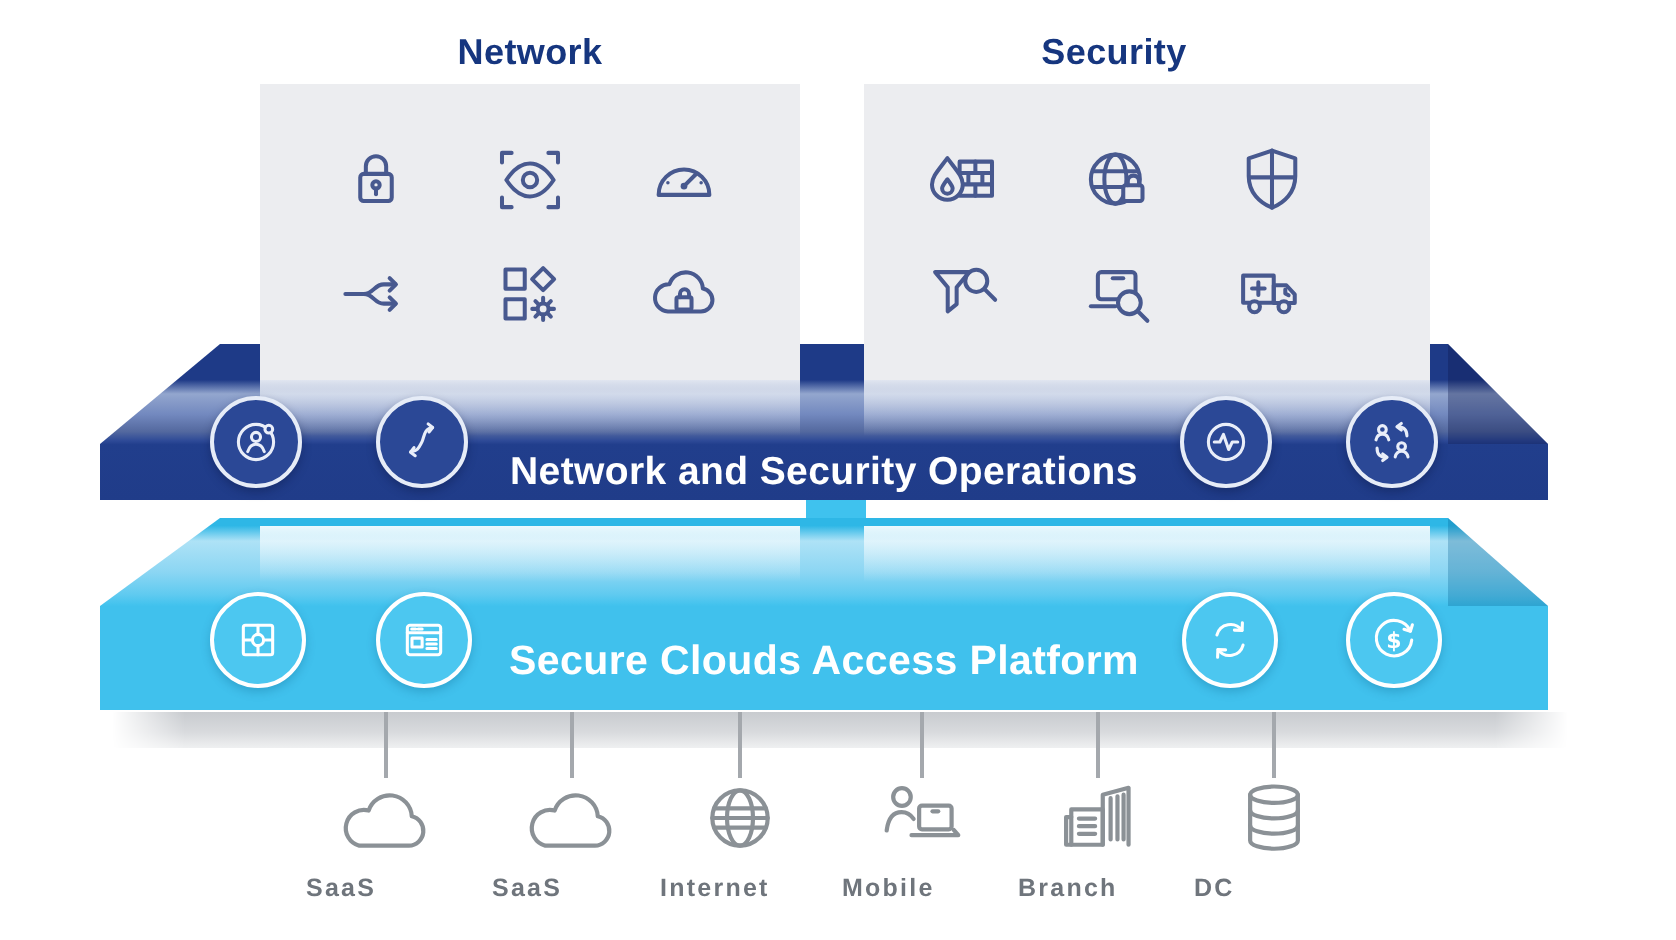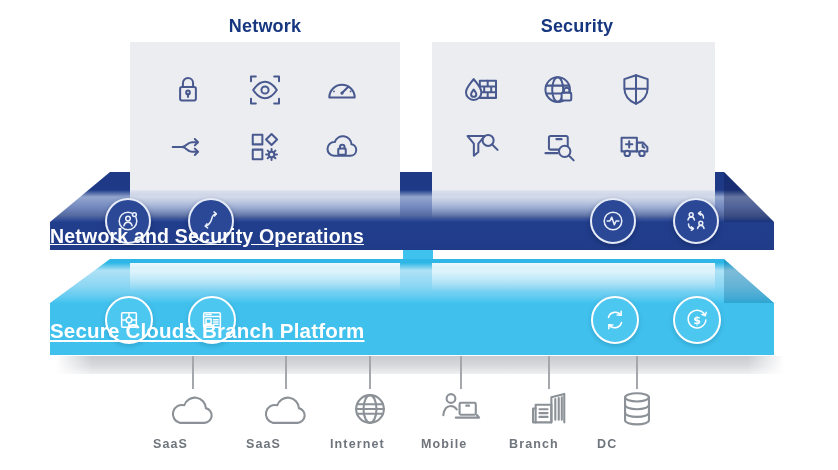--- a/index.html
+++ b/index.html
@@ -18,21 +18,21 @@
     background:linear-gradient(180deg,#1e3a87 0%,#1e3a87 23%,#93a6ce 32%,#7389bf 45%,#54699f 56%,#2e4a97 62%,#213e8c 64.5%,#203c89 100%);}
   .slab-dark-shade{left:50px;top:172px;width:724px;height:78px;
     clip-path:polygon(674px 0,724px 50px,674px 50px);background:rgba(13,25,77,.35);}
   .slab-cyan{left:50px;top:259px;width:724px;height:96px;
     clip-path:polygon(60px 0,674px 0,724px 44px,724px 96px,0 96px,0 44px);
     background:linear-gradient(180deg,#2eb7e6 0%,#2eb7e6 4%,#aee2f6 12%,#8cd6f3 28%,#5fcaf0 40%,#44c3ee 45%,#40c1ed 46%,#40c1ed 100%);}
   .slab-cyan-shade{left:50px;top:259px;width:724px;height:96px;
     clip-path:polygon(674px 0,724px 44px,674px 44px);background:rgba(0,90,140,.28);}
   .refl-dark{background:linear-gradient(180deg,rgba(235,239,246,.95),rgba(235,239,246,0));height:28px;top:190px;}
   .refl-cyan{background:linear-gradient(180deg,rgba(243,251,254,.97),rgba(243,251,254,0));height:28px;top:263px;}
-  .layer-label{left:50px;width:724px;color:#ffffff;font-weight:bold;letter-spacing:.2px;text-decoration:underline;}
+  .layer-label{left:50px;width:724px;text-align:center;color:#ffffff;font-weight:bold;letter-spacing:.2px;}
   .ops-label{top:223px;height:27px;line-height:27px;font-size:19.5px;}
   .platform-label{top:316px;height:29px;line-height:29px;font-size:20.5px;}
   .badge{border-radius:50%;display:flex;align-items:center;justify-content:center;box-sizing:border-box;}
   .badge svg{width:32px;height:32px;display:block;}
   .badge-ops{width:46px;height:46px;color:#e9eef9;background:#2b4896;border:2px solid #e6ecf7;
     box-shadow:0 2px 5px rgba(10,20,60,.35);--bb:#2b4896;}
   .badge-plat{width:48px;height:48px;color:#ffffff;background:#4cc7f0;border:2px solid #ffffff;
     box-shadow:0 2px 5px rgba(0,80,120,.25);--bb:#4cc7f0;}
   .connector{left:403px;top:250px;width:30px;height:14px;background:#3fc2ee;}
   .ground-shadow{left:56px;top:356px;width:728px;height:18px;border-radius:2px;
@@ -43,21 +43,21 @@
   .endpoint{top:388px;width:80px;text-align:left;}
   .endpoint .icon-slot{width:54px;height:42px;margin:0 auto;color:#8b9196;}
   .endpoint-label{margin-top:7px;font-size:12.5px;font-weight:600;letter-spacing:.09em;color:#6f757c;}
 </style>
 </head>
 <body>
 
 <div class="stage">
 
   <div class="abs col-title" style="left:130px;top:14px;width:270px;">Network</div>
-  <div class="abs col-title" style="left:452px;top:14px;width:250px;">Security</div>
+  <div class="abs col-title" style="left:432px;top:14px;width:250px;">Security</div>
 
   <div class="abs slab-dark slab-face"></div>
   <div class="abs slab-dark-shade slab-shade"></div>
 
   <div class="abs panel" style="left:130px;top:42px;width:270px;height:148px;">
     <div class="prow">
       <div class="icon-slot">
           <svg viewBox="0 0 48 48" fill="none" stroke="currentColor" stroke-width="2.3" stroke-linecap="round" stroke-linejoin="round">
             <rect x="15" y="20.5" width="18" height="15.5" rx="2"></rect>
             <path d="M18.2 20.5v-4.3a5.8 5.8 0 0 1 11.6 0v4.3"></path>
@@ -251,21 +251,21 @@
   </div>
   <div class="abs badge badge-plat" style="left:673px;top:296px;">
     <div>
         <svg viewBox="0 0 48 48" fill="none" stroke="currentColor" stroke-width="2.3" stroke-linecap="round" stroke-linejoin="round">
           <path d="M36.3 17.4A13.3 13.3 0 1 0 37.3 24"></path>
           <path d="M31.5 15.9l4.8 1.5 1.5-4.8"></path>
           <text x="24" y="30" font-size="16.5" font-weight="bold" fill="currentColor" stroke="none" text-anchor="middle" font-family="DejaVu Sans, sans-serif">$</text>
         </svg>
       </div>
   </div>
-  <div class="abs layer-label platform-label">Secure Clouds Branch Platform</div>
+  <div class="abs layer-label platform-label">Secure Clouds Access Platform</div>
 
   <div class="abs ground-shadow"></div>
   <div class="abs drop-line" style="left:192px;"></div>
   <div class="abs drop-line" style="left:285px;"></div>
   <div class="abs drop-line" style="left:369px;"></div>
   <div class="abs drop-line" style="left:460px;"></div>
   <div class="abs drop-line" style="left:548px;"></div>
   <div class="abs drop-line" style="left:636px;"></div>
 
   <div class="abs endpoint" style="left:153px;">

